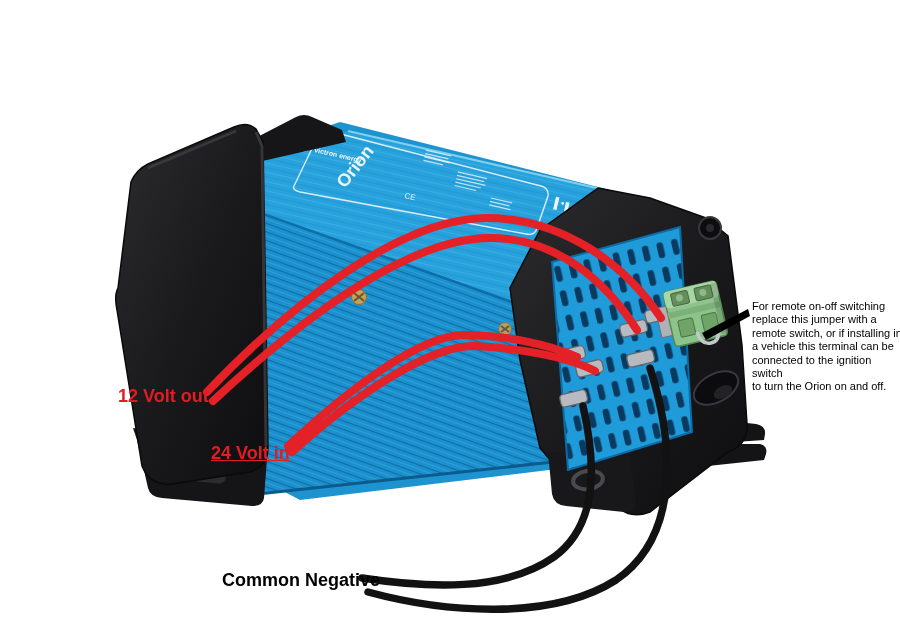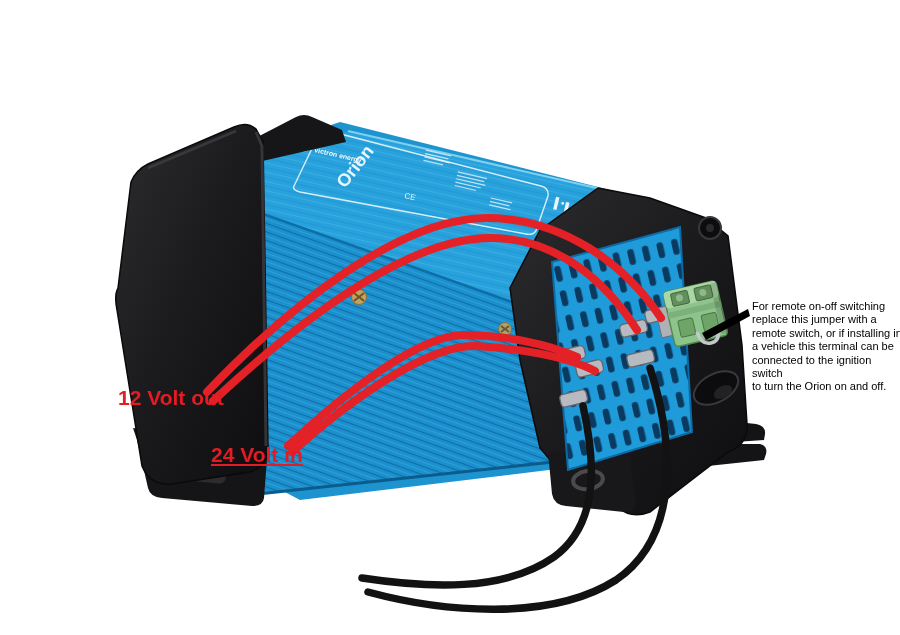--- a/index.html
+++ b/index.html
@@ -7,21 +7,21 @@
     position:relative;
     width:900px;height:635px;
     background:#ffffff;
     overflow:hidden;
     font-family:"Liberation Sans", sans-serif;
   }
   #device-art{position:absolute;left:0;top:0;}
   .ann{
     position:absolute;
     font-weight:bold;
-    font-size:21px;
+    font-size:18px;
     white-space:nowrap;
   }
   .ann-red{color:#e31b22;}
   .ann-black{color:#000;}
   #remote-note{
     position:absolute;
     left:752px;top:300px;
     width:150px;
     font-size:11px;
     line-height:13.4px;
@@ -177,20 +177,21 @@
     <g fill="none" stroke="#121212" stroke-width="7.5" stroke-linecap="round">
       <path d="M 583,406 C 594,455 602,522 554,557 C 504,592 428,588 362,578"></path>
       <path d="M 650,368 C 673,440 682,535 616,580 C 550,622 442,612 368,592"></path>
     </g>
 
     <polygon points="748,309 750,316 706,340 702,333" fill="#000000"></polygon>
   </svg>
 
   <div class="ann ann-red" id="label-12v">12 Volt out</div>
   <div class="ann ann-red" id="label-24v">24 Volt in</div>
+  <div class="ann ann-black" id="label-cn">Common Negative</div>
 
   <div id="remote-note">
     <div>For remote on-off switching</div>
     <div>replace this jumper with a</div>
     <div>remote switch, or if installing in</div>
     <div>a vehicle this terminal can be</div>
     <div>connected to the ignition switch</div>
     <div>to turn the Orion on and off.</div>
   </div>
 

